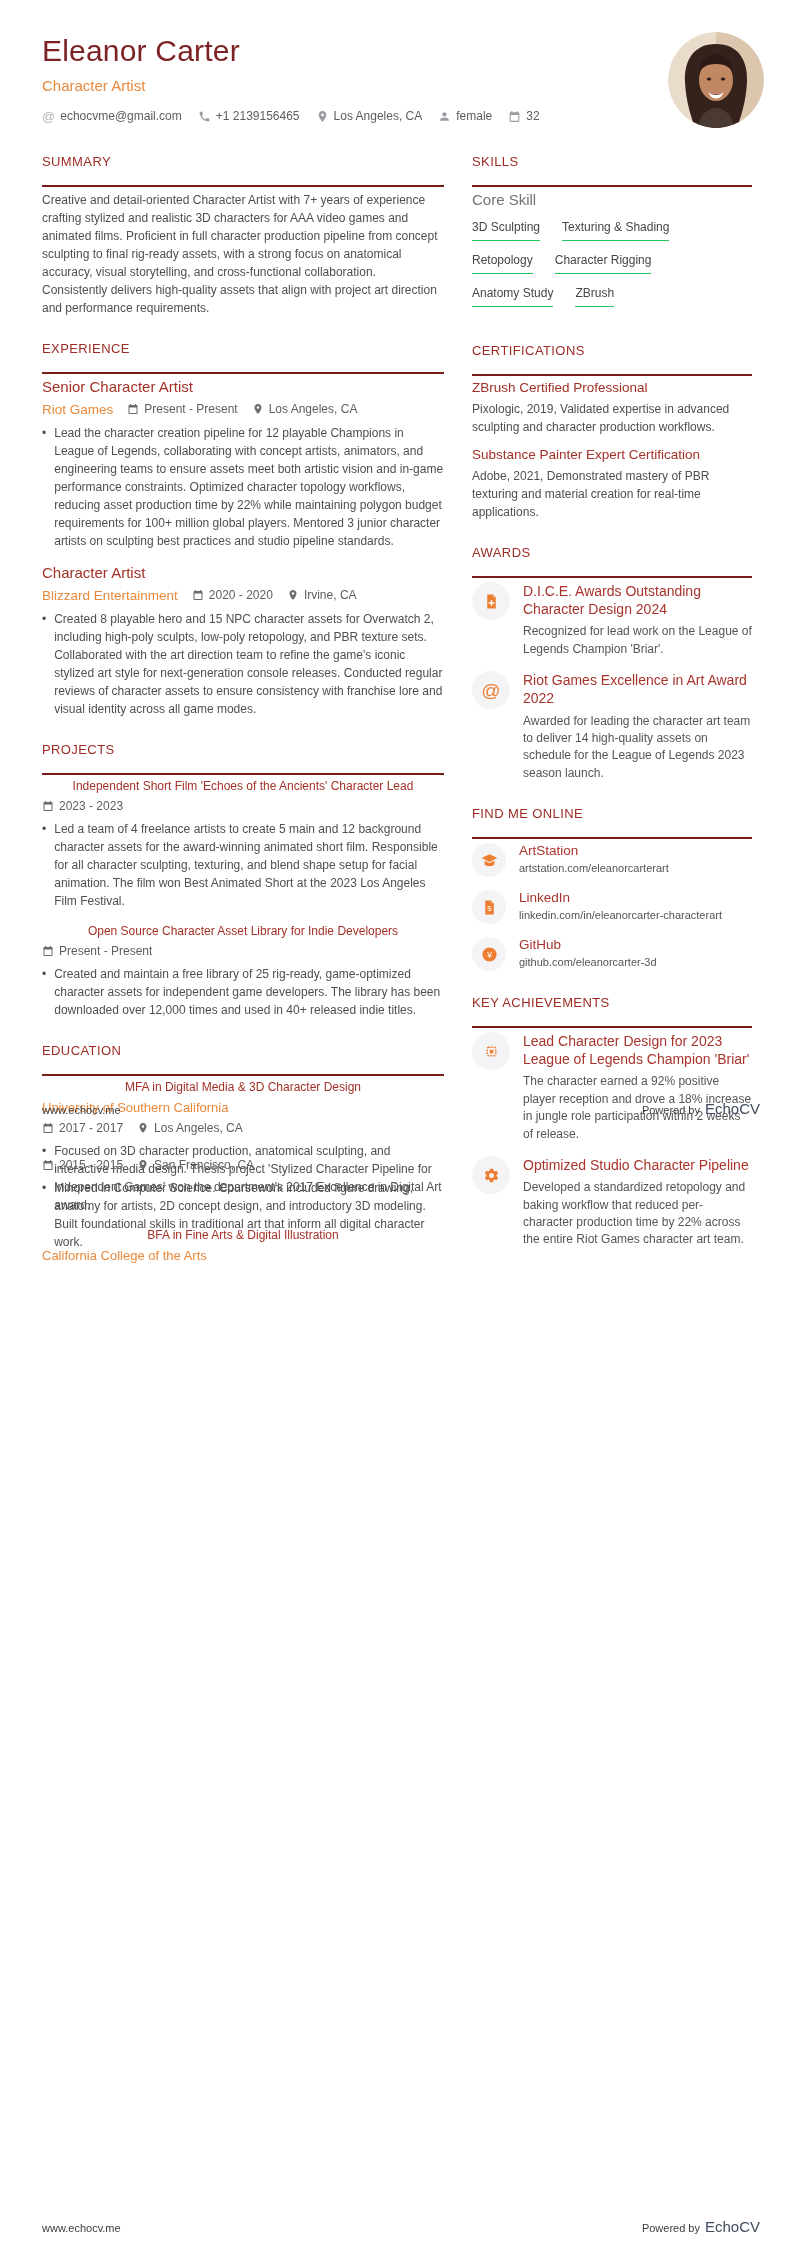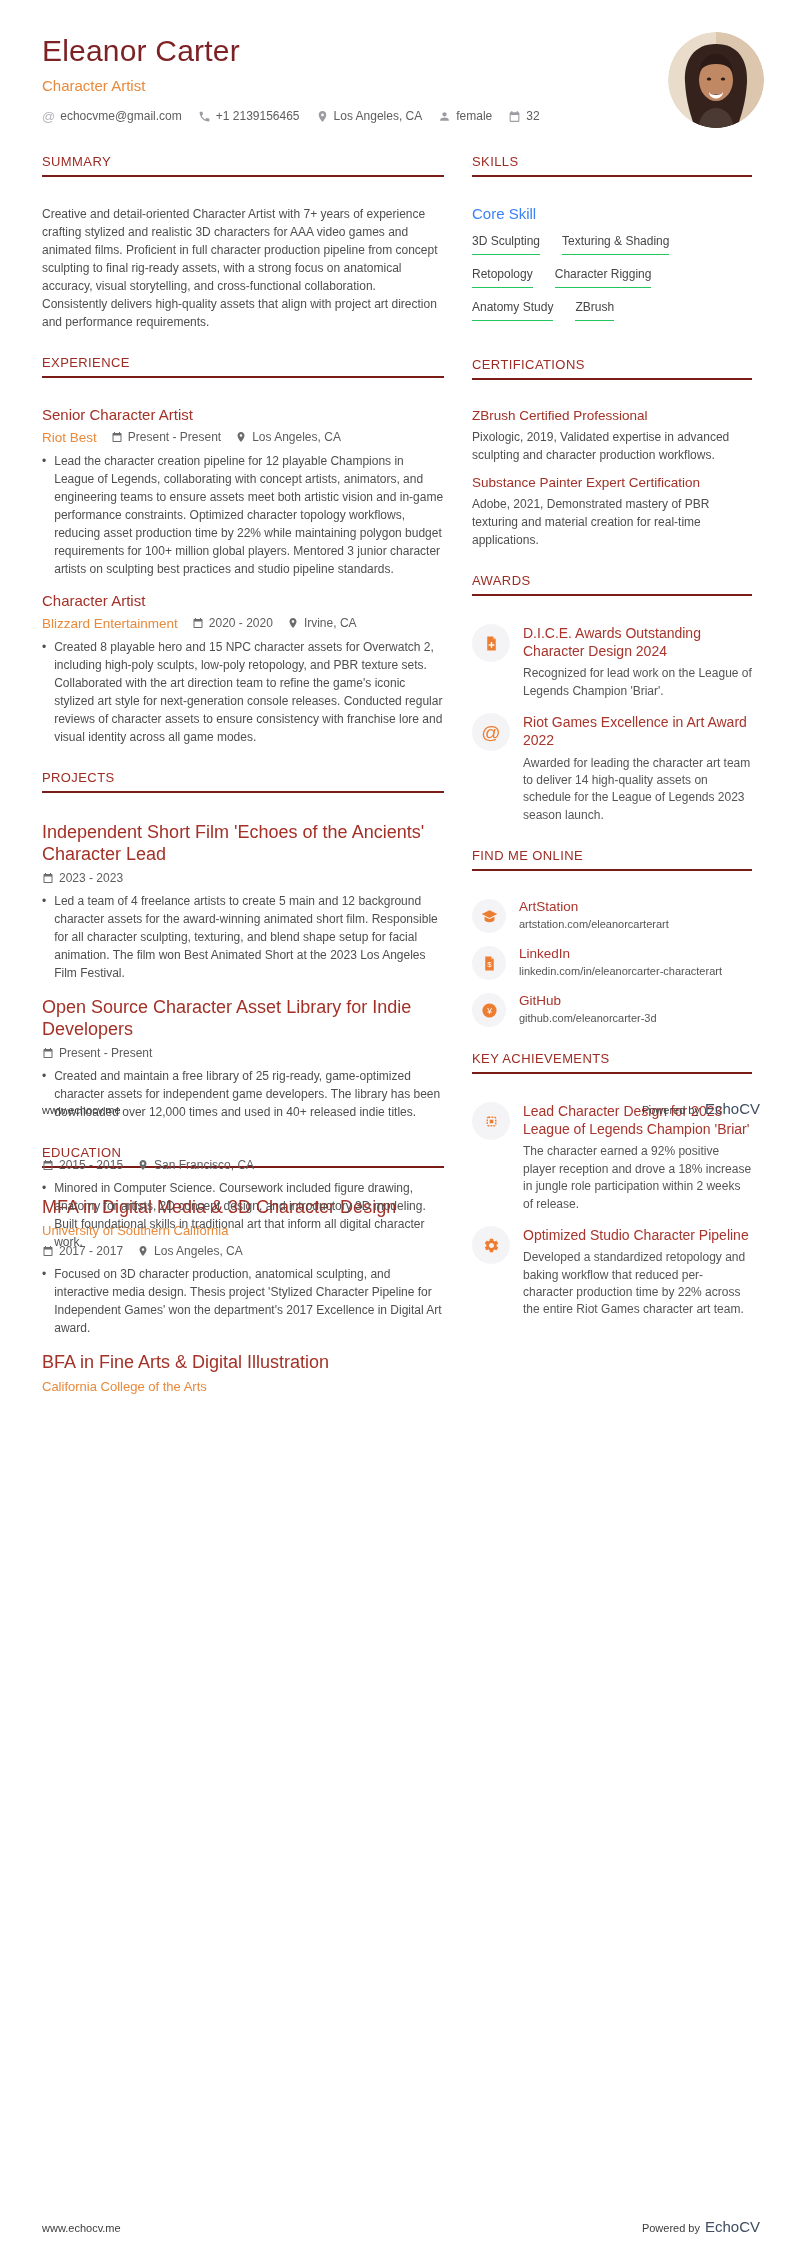--- a/index.html
+++ b/index.html
@@ -20,36 +20,36 @@
   .cicon { width:13px; height:13px; flex:0 0 auto; display:inline-block; }
   .at-glyph { color:#b4b4ba; font-size:13px; line-height:13px; }
   .photo { width:96px; height:96px; border-radius:50%; overflow:hidden; flex:0 0 auto; margin-top:-2px; }
 
   
   .columns { display:flex; gap:28px; padding:0 42px; margin-top:26px; }
   .col-left { width:402px; flex:0 0 402px; }
   .col-right { flex:1; min-width:0; }
 
   .section { margin-bottom:24px; }
-  .sec-head { font-size:13px; letter-spacing:.4px; color:#9c2b23; padding-bottom:6px; border-bottom:2px solid #7a1c17; margin-bottom:28px; }
+  .sec-head { font-size:13px; letter-spacing:.4px; color:#9c2b23; padding-bottom:16px; border-bottom:2px solid #7a1c17; margin-bottom:4px; }
 
   .body-text { font-size:12px; line-height:1.5; color:#4f4f4f; }
 
   .item-title { font-size:15px; color:#a33127; margin-bottom:5px; line-height:1.25; }
-  .item-title.sm { font-size:18px; }
+  .item-title.sm { font-size:12px;text-align:center; }
   .meta-row { display:flex; align-items:center; flex-wrap:wrap; gap:14px; margin-bottom:7px; font-size:12px; color:#5d5d5d; }
   .company { font-size:13.5px; color:#e8893b; }
   .micon { width:12px; height:12px; display:inline-block; }
   .meta-item { display:flex; align-items:center; gap:5px; }
   .bullet-row { display:flex; gap:8px; margin-bottom:14px; }
   .bullet-dot { color:#4f4f4f; font-size:12px; line-height:1.5; }
   .school { font-size:13px; color:#e8893b; margin-bottom:6px; }
 
   
-  .skills-group-title { font-size:15px; color:#3b82f6; margin-bottom:12px; }
+  .skills-group-title { font-size:15px; color:#737373; margin-bottom:12px; }
   .chips { display:flex; flex-wrap:wrap; }
   .chip { font-size:12px; color:#464646; border-bottom:1px solid #22c55e; padding-bottom:6px; margin:0 22px 12px 0; }
 
   
   .cert-item { margin-bottom:11px; }
   .cert-title { font-size:13.5px; color:#a33127; margin-bottom:5px; }
 
   
   .ico-item { display:flex; gap:13px; margin-bottom:13px; }
   .ico-circle { width:38px; height:38px; border-radius:50%; background:#f4f4f6; flex:0 0 auto; display:flex; align-items:center; justify-content:center; }
@@ -143,21 +143,21 @@
         <div class="sec-head">SUMMARY</div>
         <div class="body-text">Creative and detail-oriented Character Artist with 7+ years of experience crafting stylized and realistic 3D characters for AAA video games and animated films. Proficient in full character production pipeline from concept sculpting to final rig-ready assets, with a strong focus on anatomical accuracy, visual storytelling, and cross-functional collaboration. Consistently delivers high-quality assets that align with project art direction and performance requirements.</div>
       </div>
 
       <div class="section">
         <div class="sec-head">EXPERIENCE</div>
 
         <div>
           <div class="item-title">Senior Character Artist</div>
           <div class="meta-row">
-            <span class="company">Riot Best</span>
+            <span class="company">Riot Games</span>
             <span class="meta-item">
               <svg class="micon" viewBox="0 0 24 24">
                   <path fill="#6b6b6b" d="M19 4h-1V2h-2v2H8V2H6v2H5c-1.11 0-2 .9-2 2v14c0 1.1.89 2 2 2h14c1.1 0 2-.9 2-2V6c0-1.1-.9-2-2-2zm0 16H5V9h14v11z"></path>
                 </svg>
               <span>Present - Present</span>
             </span>
             <span class="meta-item">
               <svg class="micon" viewBox="0 0 24 24">
                   <path fill="#6b6b6b" d="M12 2C8.13 2 5 5.13 5 9c0 5.25 7 13 7 13s7-7.75 7-13c0-3.87-3.13-7-7-7zm0 9.5c-1.38 0-2.5-1.12-2.5-2.5s1.12-2.5 2.5-2.5 2.5 1.12 2.5 2.5-1.12 2.5-2.5 2.5z"></path>
                 </svg>

